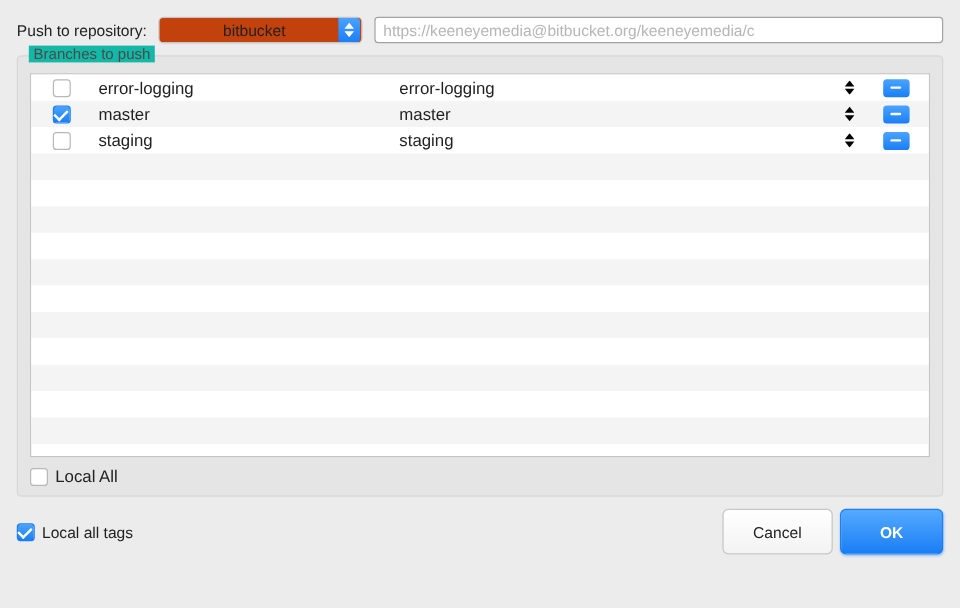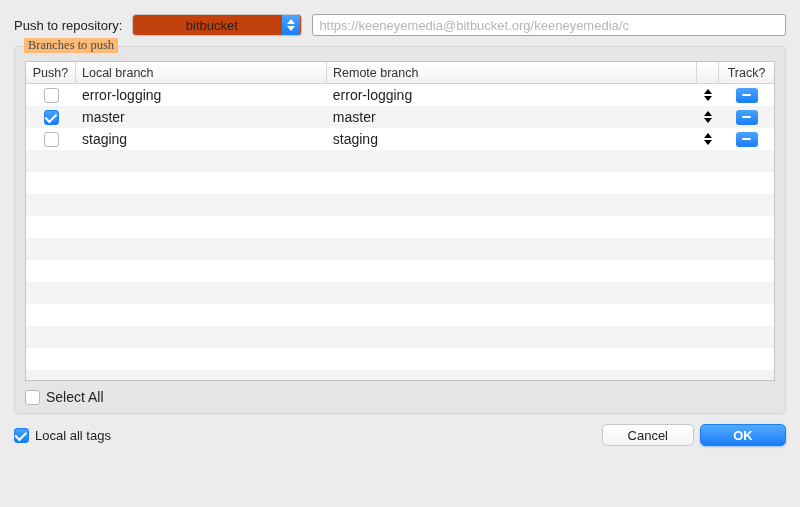--- a/index.html
+++ b/index.html
@@ -79,22 +79,21 @@
     margin-top: 4px;
     position: relative;
   }
   .group-label {
     position: absolute;
     top: -8px;
     left: 10px;
     font-size: 12.5px;
     color: #4a4a4a;
     padding: 0 4px;
-    background: #fdba74;
-    font-family: Liberation Serif, serif;
+    background: #14b8a6;
   }
   .group-border {
     border: 1px solid #d6d6d6;
     border-radius: 4px;
     padding: 14px 10px 8px 10px;
     background: #e5e5e5;
   }
 
   .table-wrap {
     border: 1px solid #c4c4c4;
@@ -206,21 +205,21 @@
 
   .footer-row {
     margin-top: 10px;
     display: flex;
     align-items: center;
     gap: 6px;
   }
   .footer-row .spacer { flex: 1; }
 
   .mac-btn {
-    height: 22px;
+    height: 38px;
     min-width: 86px;
     border: 1px solid #c7c7c7;
     border-radius: 5px;
     background: linear-gradient(#ffffff, #f3f3f3);
     font-size: 13px;
     padding: 0 25px;
     display: inline-flex;
     align-items: center;
     justify-content: center;
     cursor: default;
@@ -258,27 +257,20 @@
     <div class="url-field">
       <span>https://keeneyemedia@bitbucket.org/keeneyemedia/c</span>
     </div>
   </div>
 
   <div class="group">
     <span class="group-label">Branches to push</span>
     <div class="group-border">
 
       <div class="table-wrap">
-        <div class="thead">
-          <div class="th col-push">Push?</div>
-          <div class="th col-local">Local branch</div>
-          <div class="th col-remote">Remote branch</div>
-          <div class="th col-sort"></div>
-          <div class="th col-track">Track?</div>
-        </div>
         <div class="tbody" id="tbody">
 
         <div class="row">
               <div class="cell col-push">
                 <span class="checkbox"></span>
               </div>
               <div class="cell col-local">error-logging</div>
               <div class="cell col-remote">error-logging</div>
               <div class="cell col-sort">
                 <span class="stepper">
@@ -343,21 +335,21 @@
             <div class="row"></div>
             <div class="row"></div>
             <div class="row"></div>
             <div class="row"></div>
             <div class="row"></div>
           </div>
       </div>
 
       <div class="select-all-row">
         <span id="select-all-cb" class="checkbox"></span>
-        <span>Select All</span>
+        <span>Local All</span>
       </div>
 
     </div>
   </div>
 
   <div class="footer-row">
     <span id="push-all-tags-cb" class="checkbox checked"></span>
     <span>Local all tags</span>
     <span class="spacer"></span>
     <span class="mac-btn">Cancel</span>

